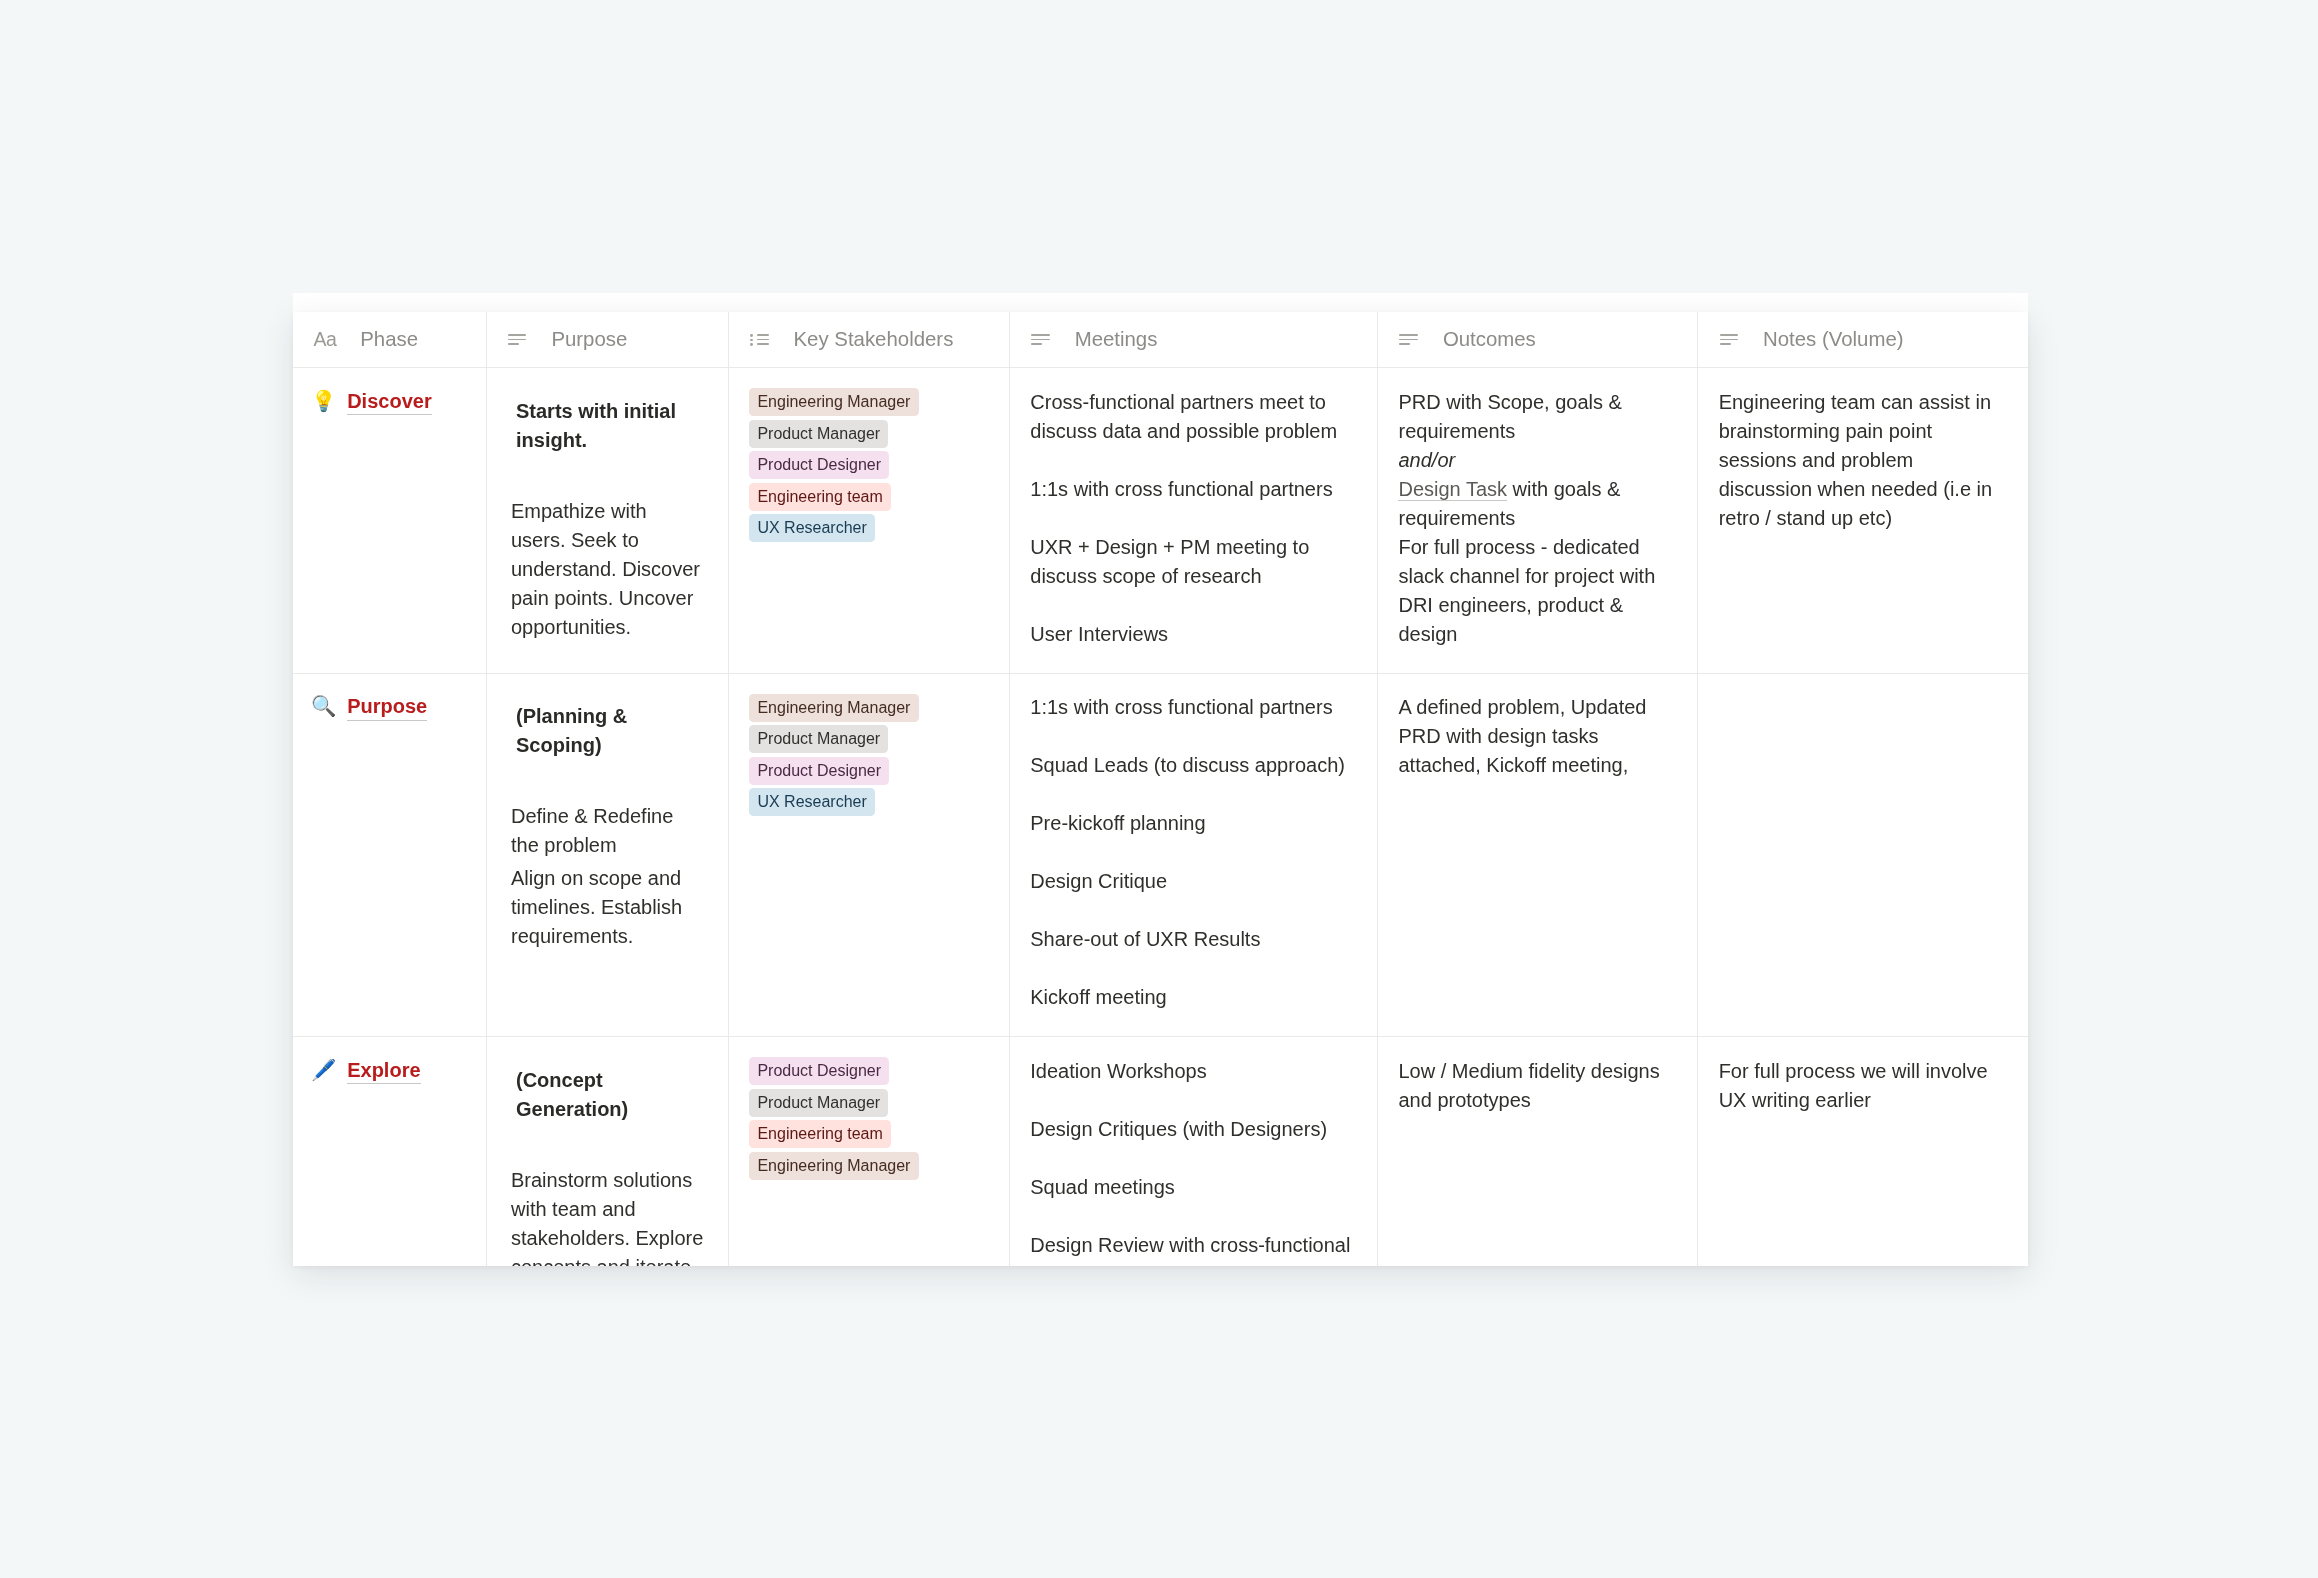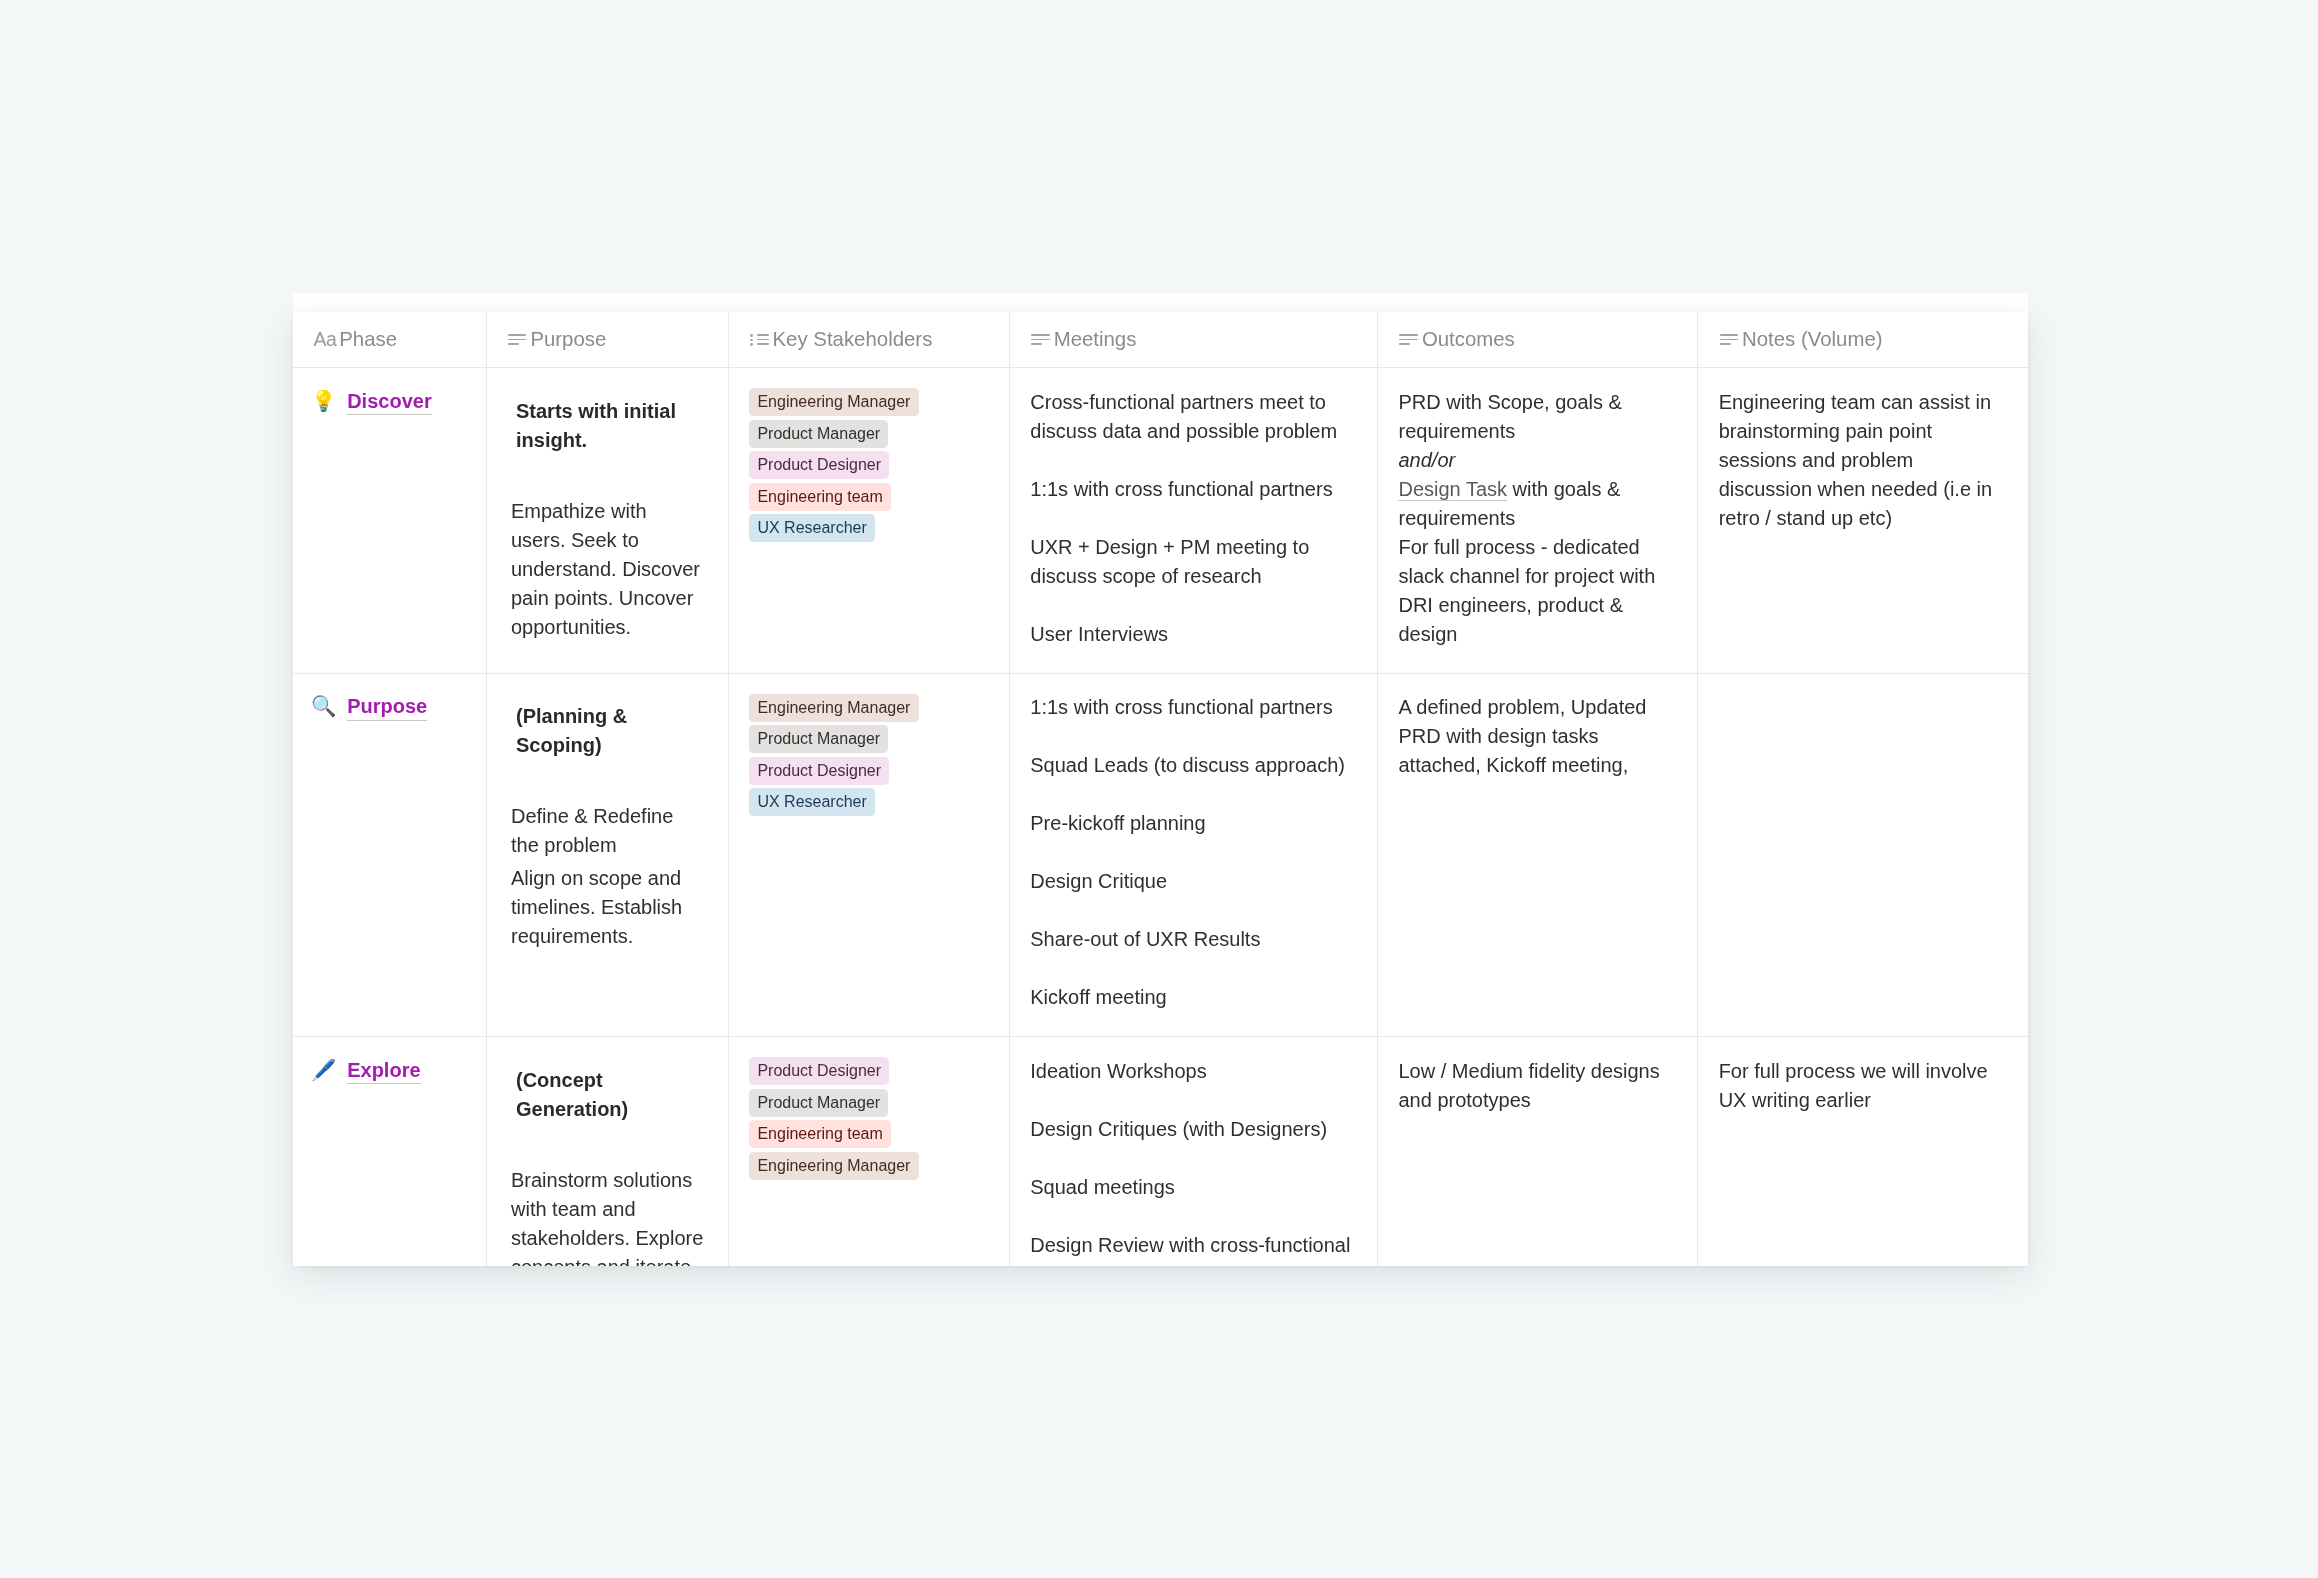--- a/index.html
+++ b/index.html
@@ -76,21 +76,21 @@
     padding: 16px 0 16px 20.4px;
     border-bottom: 0.9px solid #e9e9e7;
     border-right: 0.9px solid #e9e9e7;
     vertical-align: middle;
     background: #ffffff;
   }
   thead th:last-child { border-right: none; }
   .th-inner {
     display: flex;
     align-items: center;
-    gap: 3px;
+    gap: 24px;
     white-space: nowrap;
   }
 
   
   .ic {
     flex: 0 0 auto;
     display: inline-block;
     width: 20.4px;
     height: 20.4px;
     position: relative;
@@ -163,21 +163,21 @@
     align-items: baseline;
     gap: 10.2px;
   }
   .phase-emoji {
     font-size: 20.4px;
     line-height: 26px;
     flex: 0 0 auto;
   }
   .phase-name {
     font-weight: 600;
-    color: #a21caf;
+    color: #b91c1c;
     border-bottom: 1.4px solid #c9c8c4;
     padding-bottom: 1.9px;
     line-height: 24px;
   }
 
   
   .purpose-lead {
     font-weight: 700;
     color: #2a2a27;
     margin: 9px;

